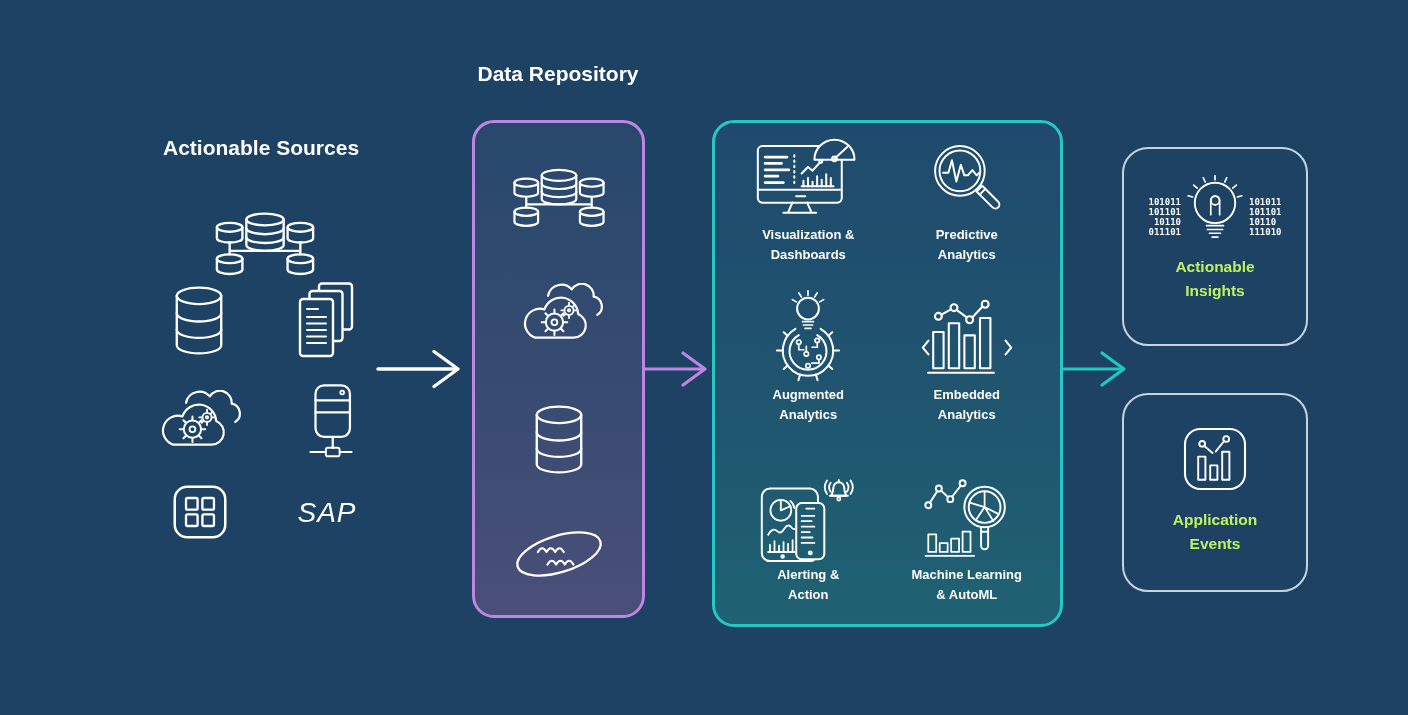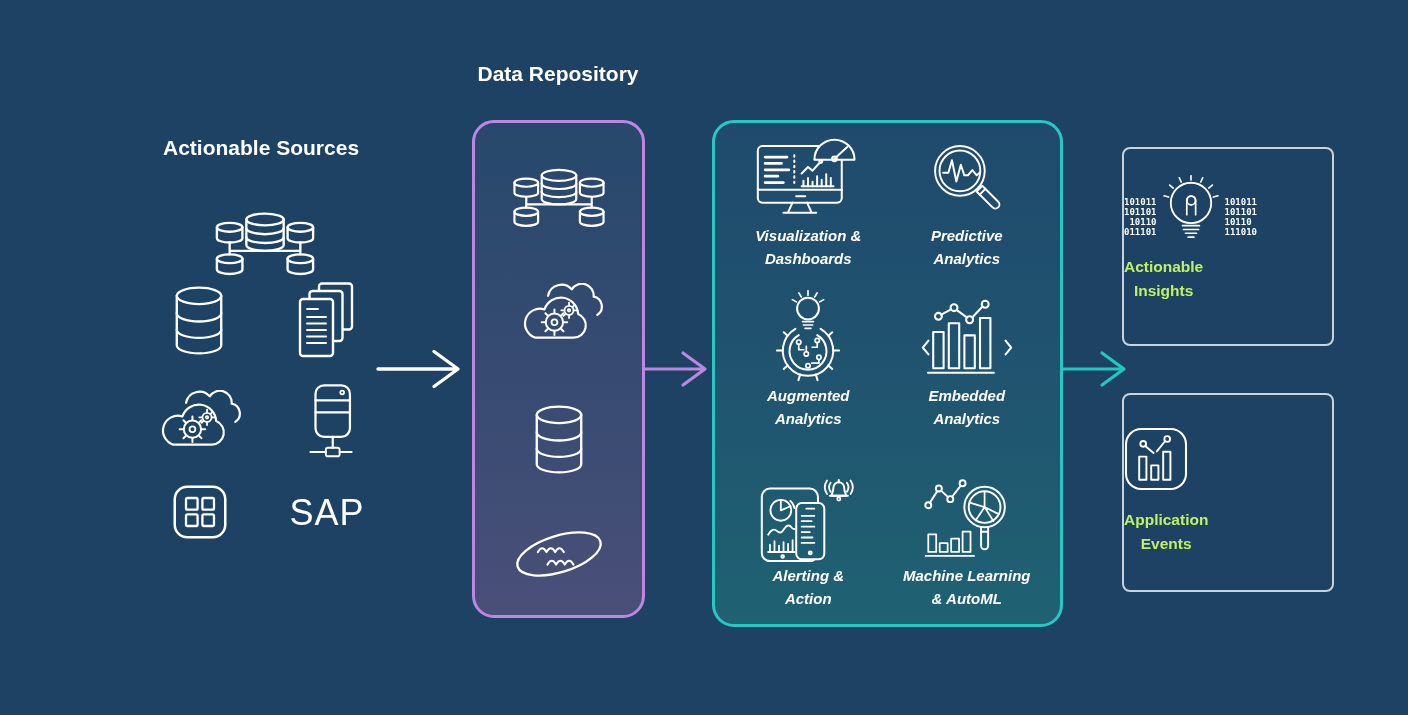--- a/index.html
+++ b/index.html
@@ -2,36 +2,36 @@
 <html><head>
 <meta charset="utf-8">
 <style>
   html,body{margin:0;padding:0;background:#1D4263;}
   .canvas{position:relative;width:1408px;height:715px;background:#1D4263;overflow:hidden;
           font-family:"Liberation Sans",sans-serif;color:#fff;}
   .abs{position:absolute;}
   .cc{transform:translate(-50%,-50%);}
   .sec-title{position:absolute;font-size:21px;font-weight:700;color:#FFFFFF;white-space:nowrap;}
   .sec-title.center{transform:translateX(-50%);}
-  .sap{position:absolute;font-size:36px;font-weight:400;letter-spacing:1px;color:#FFFFFF;}
+  .sap{position:absolute;font-size:28px;font-weight:400;letter-spacing:1px;color:#FFFFFF;font-style:italic;}
   .repo-box{position:absolute;left:472px;top:120px;width:173px;height:498px;border:3px solid #BE86E3;
             border-radius:22px;box-sizing:border-box;
             background:linear-gradient(180deg,#27486C 0%,#374B72 52%,#4A4F78 100%);}
   .ma-box{position:absolute;left:712px;top:120px;width:351px;height:507px;border:3px solid #27C7C3;
           border-radius:22px;box-sizing:border-box;
           background:linear-gradient(180deg,#1F4A6D 0%,#20546F 52%,#1F6273 100%);}
   .ma-grid{position:absolute;left:0;top:0;right:0;bottom:0;padding:0 14px;display:grid;
            grid-template-columns:1fr 1fr;grid-template-rows:160px 164px 1fr;}
   .ma-cell{display:flex;flex-direction:column;align-items:center;}
   .ma-cell.r3{padding-top:16px;}
   .ma-icon{height:86px;margin-top:12px;display:flex;align-items:center;justify-content:center;}
-  .ma-label{margin-top:4px;font-size:15px;font-weight:700;line-height:1.5;text-align:center;
-            white-space:pre-line;color:#FFFFFF;font-style:italic;}
-  .out-box{position:absolute;left:1122px;width:212px;height:199px;border:2px solid #C7D3DD;
-           border-radius:8px;box-sizing:border-box;display:flex;flex-direction:column;align-items:flex-start;}
+  .ma-label{margin-top:4px;font-size:13px;font-weight:700;line-height:1.5;text-align:center;
+            white-space:pre-line;color:#FFFFFF;}
+  .out-box{position:absolute;left:1122px;width:186px;height:199px;border:2px solid #C7D3DD;
+           border-radius:26px;box-sizing:border-box;display:flex;flex-direction:column;align-items:center;}
   .out-label{font-size:15.5px;font-weight:700;line-height:1.55;text-align:center;white-space:pre-line;color:#bef264;}
   .bulb-binary{display:flex;align-items:flex-start;margin-top:26px;}
   .binary{font-family:"DejaVu Sans Mono",monospace;font-size:9px;font-weight:700;line-height:1.12;
           white-space:pre-line;color:#FFFFFF;margin-top:22px;}
   .binary.left{text-align:right;margin-right:2px;}
   .binary.right{text-align:left;margin-left:2px;}
   svg.icon{display:block;}
 </style>
 </head>
 <body>

